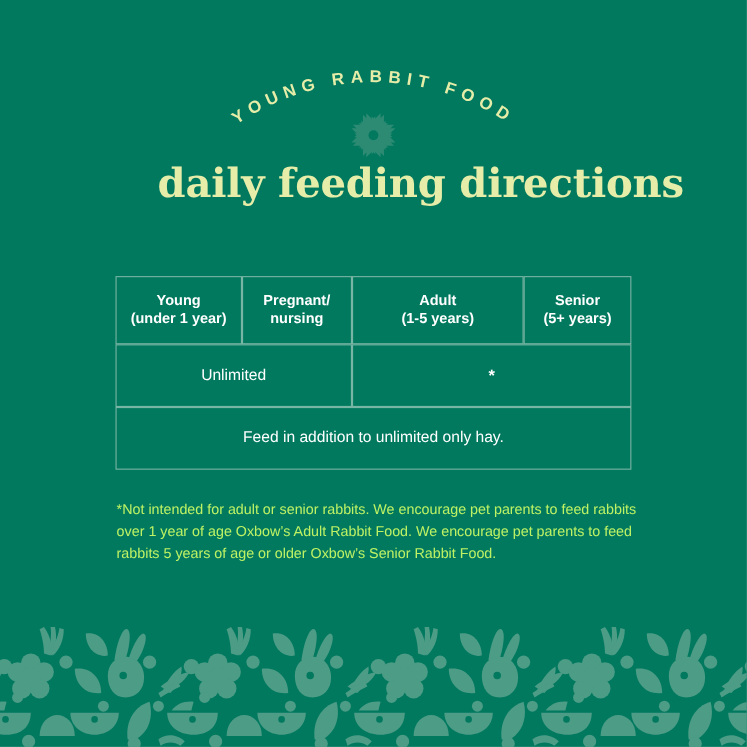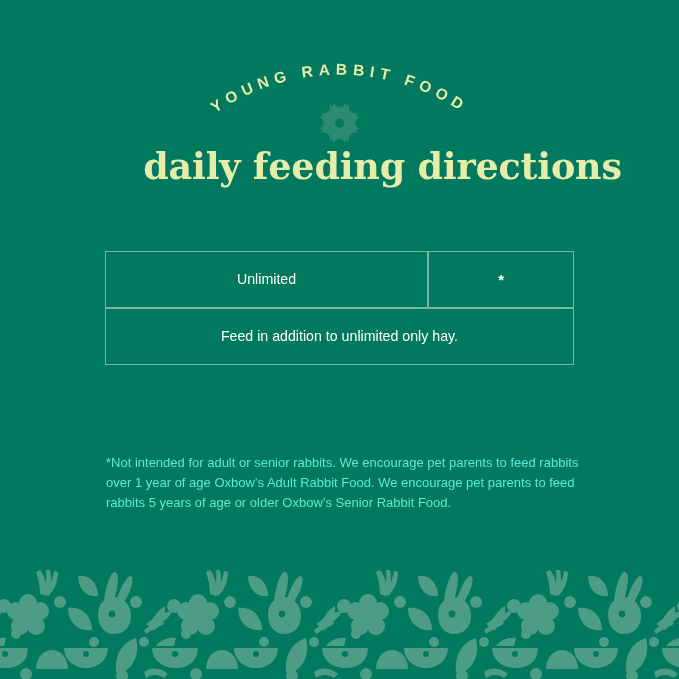--- a/index.html
+++ b/index.html
@@ -92,21 +92,21 @@
   }
   .tall-cell { height: 47px; }
   .star-cell { font-size: 15px; font-weight: 700; }
 
   
   .footnote {
     position: absolute;
     left: 106px;
     top: 453px;
     width: 474px;
-    color: #5eead4;
+    color: #bef264;
     font-size: 13px;
     line-height: 1.55;
     font-weight: 400;
     text-align: left;
   }
 
   
   .band {
     position: absolute;
     left: 0;
@@ -149,20 +149,38 @@
         <circle cx="0" cy="0" r="21"></circle>
       </g>
       <circle cx="55" cy="50" r="9" fill="#00795F"></circle>
     </svg>
   </div>
 
   <div class="heading">daily feeding directions</div>
 
   <table class="table">
     <tbody>
+      <tr>
+        <td class="hdr-cell" style="width:115px">
+          <span>Young</span><br>
+          <span>(under 1 year)</span>
+        </td>
+        <td class="hdr-cell" style="width:96px">
+          <span>Pregnant/</span><br>
+          <span>nursing</span>
+        </td>
+        <td class="hdr-cell" style="width:162px">
+          <span>Adult</span><br>
+          <span>(1-5 years)</span>
+        </td>
+        <td class="hdr-cell" style="width:96px">
+          <span>Senior</span><br>
+          <span>(5+ years)</span>
+        </td>
+      </tr>
 
       <tr>
         <td class="body-cell" colspan="2">Unlimited</td>
         <td class="body-cell star-cell" colspan="2">*</td>
       </tr>
 
       <tr>
         <td class="body-cell" colspan="4">Feed in addition to unlimited only hay.</td>
       </tr>
 

